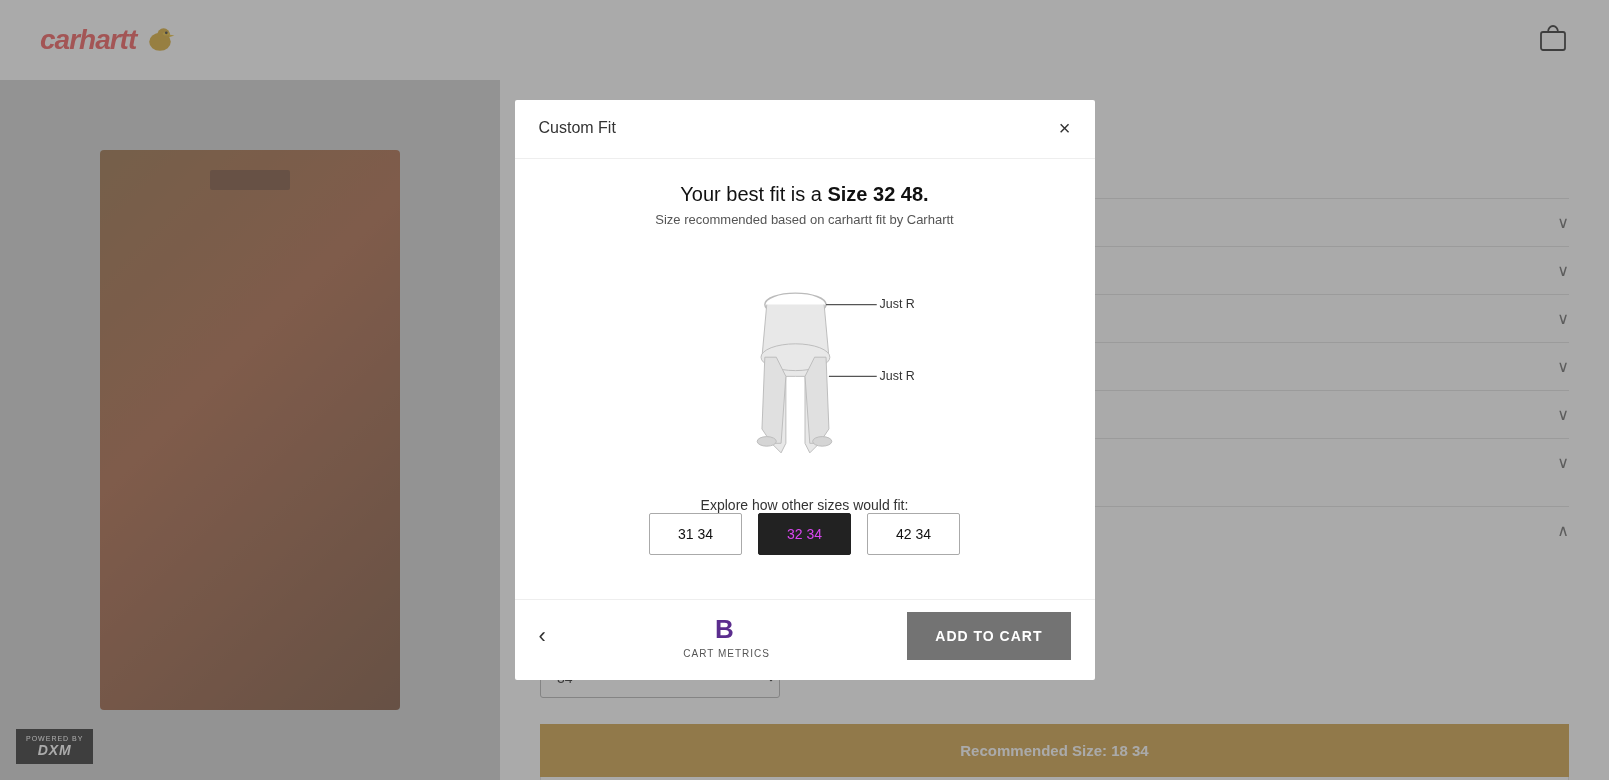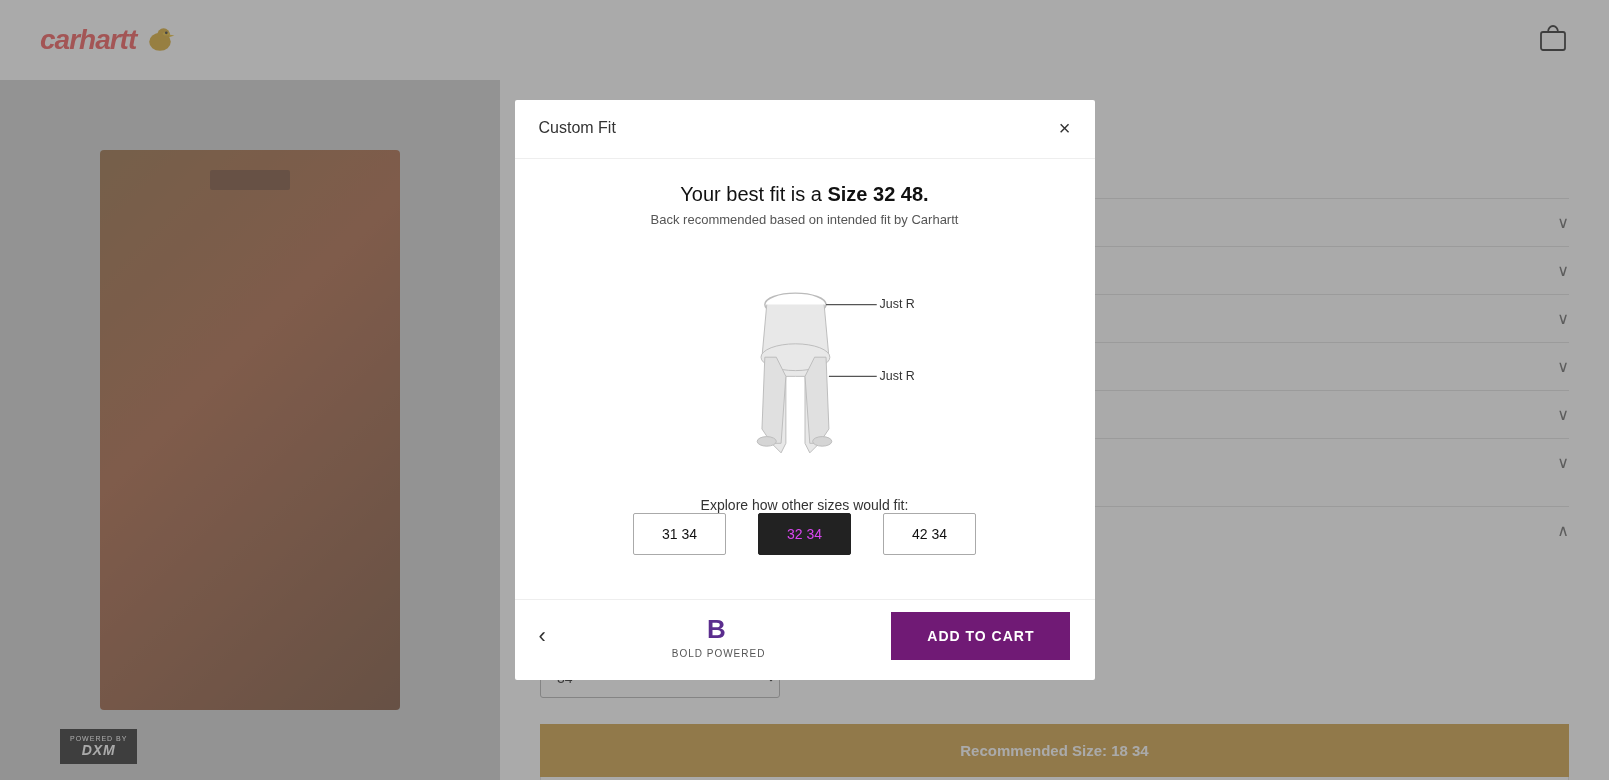--- a/index.html
+++ b/index.html
@@ -211,21 +211,21 @@
     .explore-label {
       text-align: center;
       font-size: 14px;
       color: #333;
       margin-bottom: 0;
     }
 
     .size-options {
       display: flex;
       justify-content: center;
-      gap: 32px;
+      gap: 16px;
       margin-bottom: 24px;
     }
     .size-btn {
       padding: 12px 28px;
       border: 1px solid #aaa;
       background: #fff;
       font-size: 14px;
       cursor: pointer;
       border-radius: 2px;
       color: #111;
@@ -255,44 +255,43 @@
       flex-direction: column;
       align-items: center;
       gap: 4px;
     }
     .bm-icon {
       width: 30px;
       height: 30px;
     }
     .bm-text { font-size: 10px; color: #555; letter-spacing: 1px; }
     .add-to-cart-btn {
-      background: #701a75;
+      background: #737373;
       color: #fff;
       border: none;
-      padding: 16px 36px;
+      padding: 16px 28px;
       font-size: 14px;
       font-weight: 700;
       cursor: pointer;
       letter-spacing: 1px;
     }
 
     
     .dxm-badge {
       position: absolute;
       bottom: 16px;
       left: 16px;
       background: #111;
       color: #fff;
       padding: 6px 10px;
       font-size: 9px;
       display: flex;
       flex-direction: column;
       align-items: center;
       z-index: 5;
-      margin-left: 44px;
     }
     .dxm-badge .powered-by { font-size: 7px; letter-spacing: 1px; }
     .dxm-badge .dxm-text { font-size: 14px; font-weight: 700; font-style: italic; letter-spacing: 1px; }
   </style>
 </head>
 <body>
 
 <div class="page-bg">
 
   <header class="header">
@@ -395,21 +394,21 @@
 
     <div class="modal-header">
       <span class="modal-title">Custom Fit</span>
       <button class="modal-close">×</button>
     </div>
 
     <div class="modal-body">
       <p class="fit-headline">
         <span>Your best fit is a </span><strong>Size 32 48.</strong>
       </p>
-      <p class="fit-subtext">Back recommended based on intended fit by Carhartt</p>
+      <p class="fit-subtext">Size recommended based on carhartt fit by Carhartt</p>
 
       <div class="figure-container">
         <svg class="figure-svg" viewBox="0 0 220 230">
 
           <ellipse cx="100" cy="55" rx="32" ry="12" fill="none" stroke="#bbb" stroke-width="1.5"></ellipse>
 
           <path d="M70 55 L65 110 L75 115 L75 200 L85 210 L90 200 L90 130 L100 130 L110 130 L110 200 L115 210 L125 200 L125 115 L135 110 L130 55" fill="#e8e8e8" stroke="#bbb" stroke-width="1"></path>
 
           <ellipse cx="100" cy="110" rx="36" ry="14" fill="#e8e8e8" stroke="#bbb" stroke-width="1"></ellipse>
 
@@ -440,20 +439,20 @@
 
     <div class="modal-footer">
       <button class="prev-btn">‹</button>
 
       <div class="bold-metrics-logo">
 
         <svg class="bm-icon" viewBox="0 0 30 30">
           <rect width="30" height="30" fill="white"></rect>
           <text x="3" y="24" font-size="26" font-weight="900" fill="#5B2D8E" font-family="Arial">B</text>
         </svg>
-        <span class="bm-text">BOLD POWERED</span>
+        <span class="bm-text">CART METRICS</span>
       </div>
 
       <button class="add-to-cart-btn">ADD TO CART</button>
     </div>
   </div>
 
 </div>
 
 </body></html>

